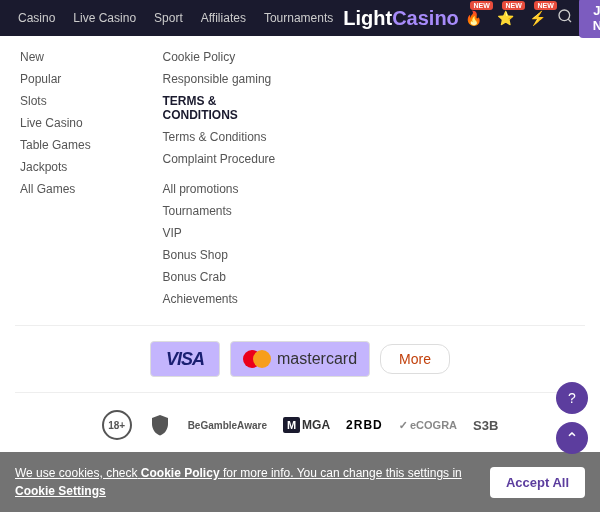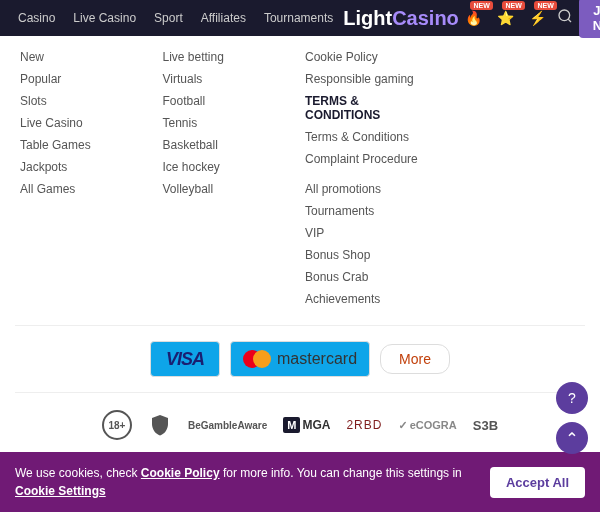--- a/index.html
+++ b/index.html
@@ -101,21 +101,21 @@
       margin: 5px 0;
     }
     .payment-card {
       display: flex;
       align-items: center;
       justify-content: center;
       height: 36px;
       padding: 0 12px;
       border: 1px solid #ddd;
       border-radius: 4px;
-      background: #0ea5e9;
+      background: #c4b5fd;
       min-width: 70px;
     }
     .visa-text {
       font-size: 18px;
       font-weight: bold;
       color: #1a1f71;
       font-style: italic;
       letter-spacing: -1px;
     }
     .mc-circles {
@@ -196,22 +196,22 @@
     }
     .mga-m {
       background: #1a1a2e;
       color: #fff;
       padding: 2px 4px;
       font-size: 11px;
       border-radius: 2px;
     }
     .badge-2rbd {
       font-size: 12px;
-      font-weight: normal;
-      color: #7f1d1d;
+      font-weight: bold;
+      color: #000000;
       letter-spacing: 1px;
     }
     .badge-cogra {
       font-size: 11px;
       color: #888;
       display: flex;
       align-items: center;
       gap: 2px;
     }
     .badge-cogra::before {
@@ -241,28 +241,29 @@
       padding: 8px 5px;
       border-top: 1px solid #eee;
     }
 
     
     .cookie-banner {
       position: fixed;
       bottom: 0;
       left: 0;
       width: 600px;
-      background: #701a75;
+      background: #737373;
       color: #fff;
       padding: 12px 15px;
       display: flex;
       align-items: center;
       justify-content: space-between;
       gap: 10px;
       z-index: 1000;
+      text-decoration: underline;
     }
     .cookie-text {
       font-size: 12px;
       color: #fff;
       flex: 1;
       line-height: 1.5;
     }
     .cookie-text a {
       color: #fff;
       font-weight: bold;
@@ -368,29 +369,20 @@
     <div class="footer-col">
       <a>New</a>
       <a>Popular</a>
       <a>Slots</a>
       <a>Live Casino</a>
       <a>Table Games</a>
       <a>Jackpots</a>
       <a>All Games</a>
     </div>
 
-    <div class="footer-col">
-      <a>Live betting</a>
-      <a>Virtuals</a>
-      <a>Football</a>
-      <a>Tennis</a>
-      <a>Basketball</a>
-      <a>Ice hockey</a>
-      <a>Volleyball</a>
-    </div>
 
     <div class="footer-col">
       <a>Cookie Policy</a>
       <a>Responsible gaming</a>
       <a class="highlighted">TERMS &amp; CONDITIONS</a>
       <a>Terms &amp; Conditions</a>
       <a>Complaint Procedure</a>
       <div style="margin-top:8px;">
         <a>All promotions</a>
         <a>Tournaments</a>

